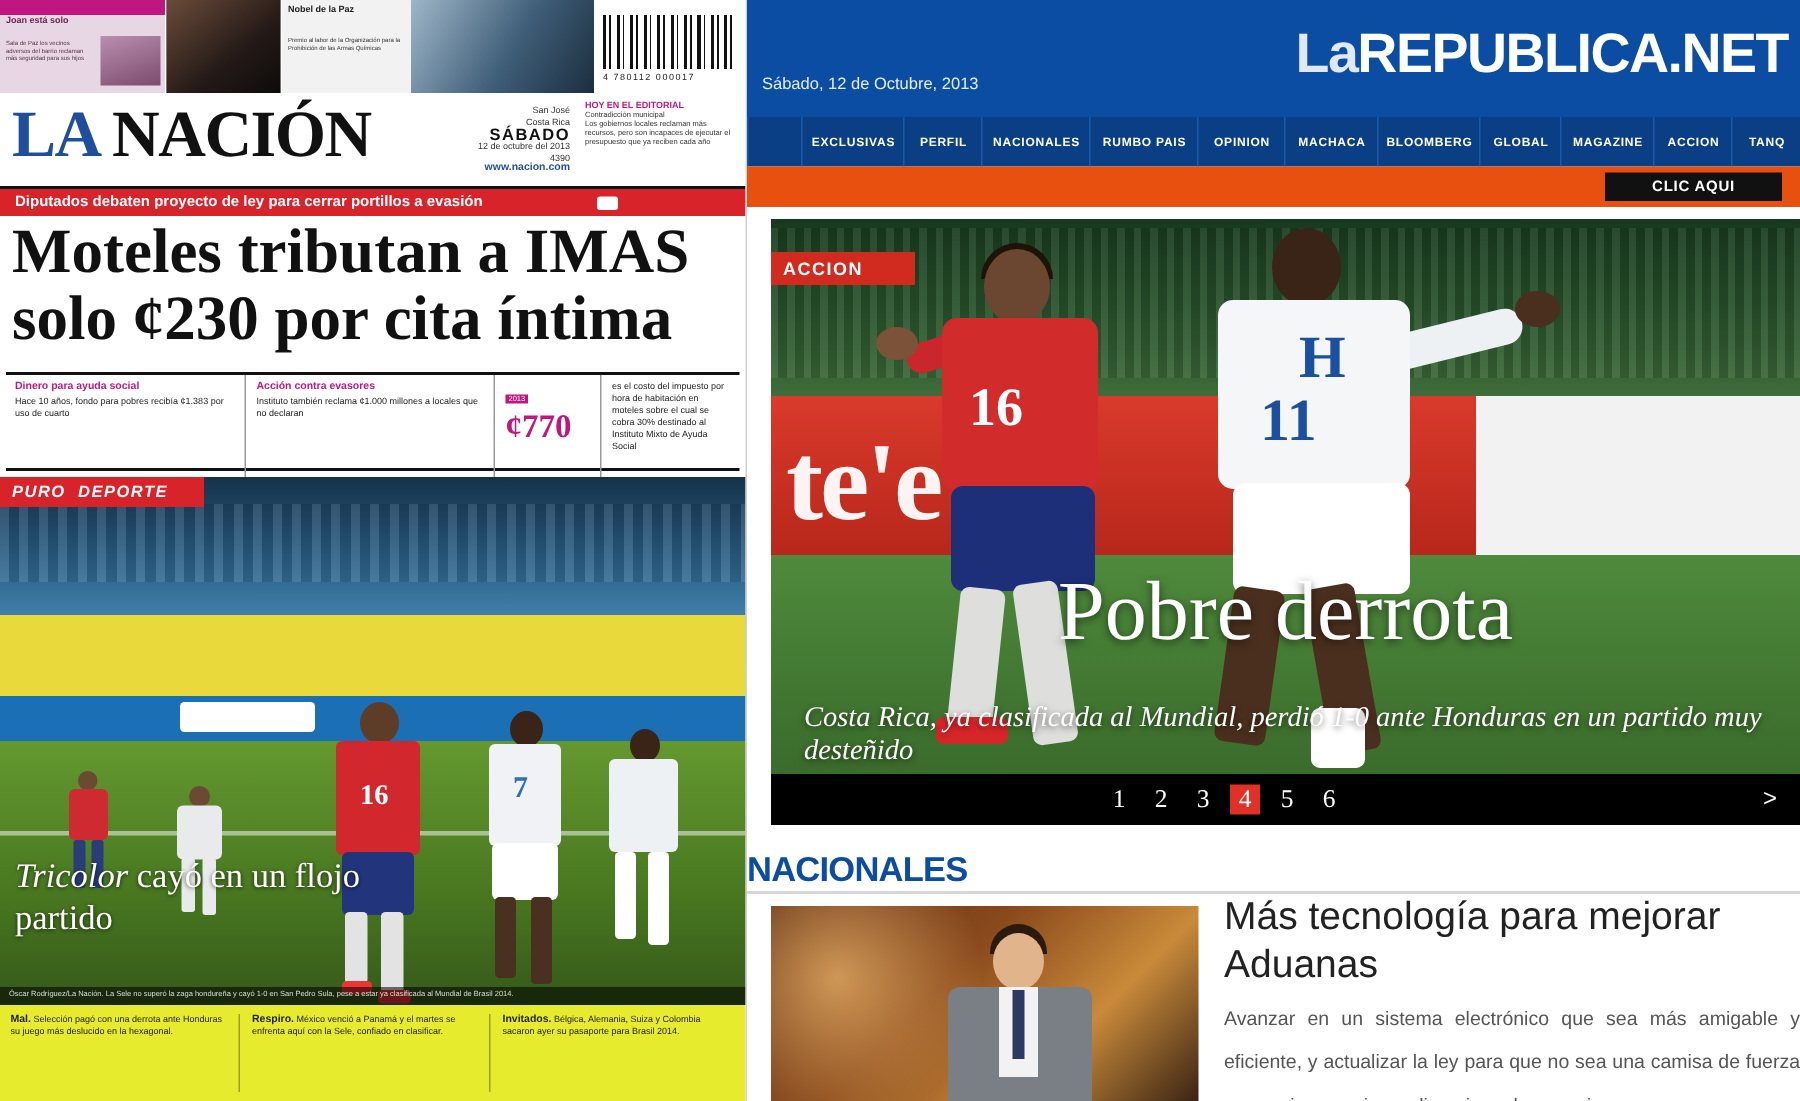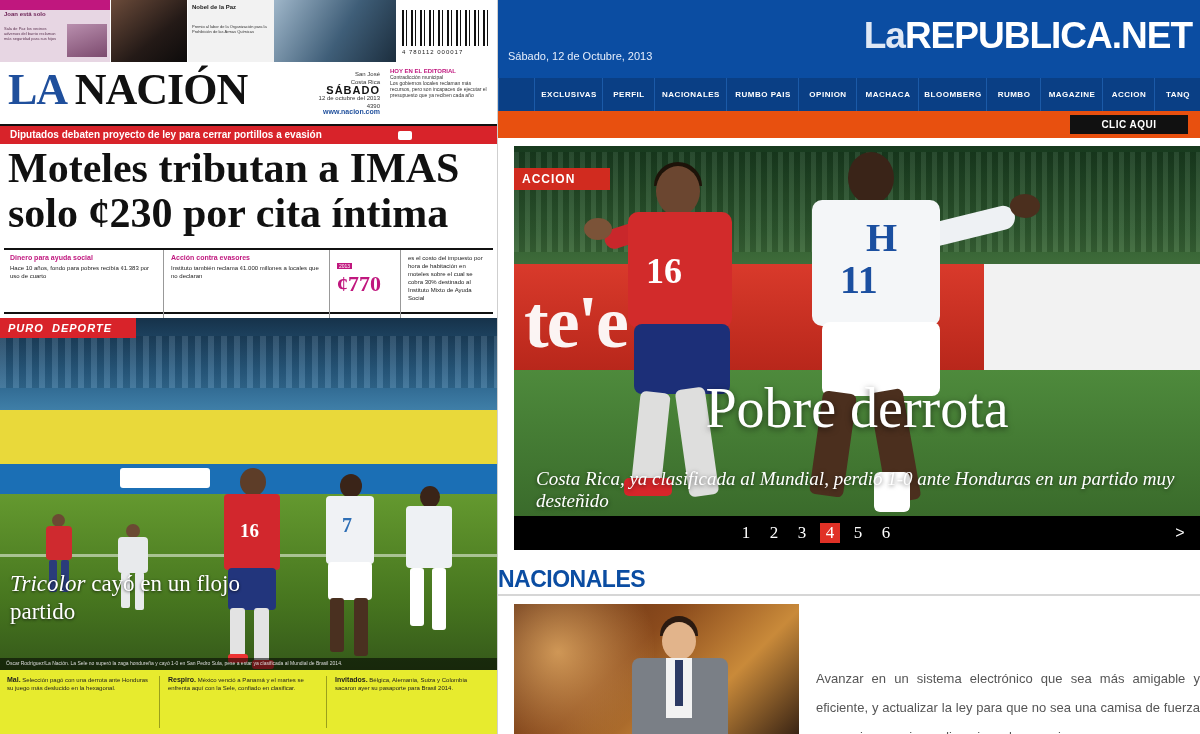--- a/index.html
+++ b/index.html
@@ -388,21 +388,21 @@
 
     <div class="lr-nav">
       <div class="item" style="left:0;width:36px;"></div>
       <div class="item" style="left:36px;width:68px;">EXCLUSIVAS</div>
       <div class="item" style="left:104px;width:52px;">PERFIL</div>
       <div class="item" style="left:156px;width:72px;">NACIONALES</div>
       <div class="item" style="left:228px;width:72px;">RUMBO PAIS</div>
       <div class="item" style="left:300px;width:58px;">OPINION</div>
       <div class="item" style="left:358px;width:62px;">MACHACA</div>
       <div class="item" style="left:420px;width:68px;">BLOOMBERG</div>
-      <div class="item" style="left:488px;width:54px;">RUMBO</div>
+      <div class="item" style="left:488px;width:54px;">GLOBAL</div>
       <div class="item" style="left:542px;width:62px;">MAGAZINE</div>
       <div class="item" style="left:604px;width:52px;">ACCION</div>
       <div class="item" style="left:656px;width:46px;">TANQ</div>
     </div>
 
     <div class="lr-sub">
       <div class="btn">CLIC AQUI</div>
     </div>
 
     <div class="lr-hero">
@@ -467,16 +467,17 @@
 
     <div class="lr-artimg">
       <div class="glow"></div>
       <div class="man-hair"></div>
       <div class="man-head"></div>
       <div class="man-body"></div>
       <div class="man-shirt"></div>
       <div class="man-tie"></div>
     </div>
 
+    <div class="lr-arttitle">Más tecnología para mejorar Aduanas</div>
     <div class="lr-artbody">Avanzar en un sistema electrónico que sea más amigable y eficiente, y actualizar la ley para que no sea una camisa de fuerza para quienes quieren dinamizar el comercio</div>
   </div>
 
 </div>
 
 </body></html>

